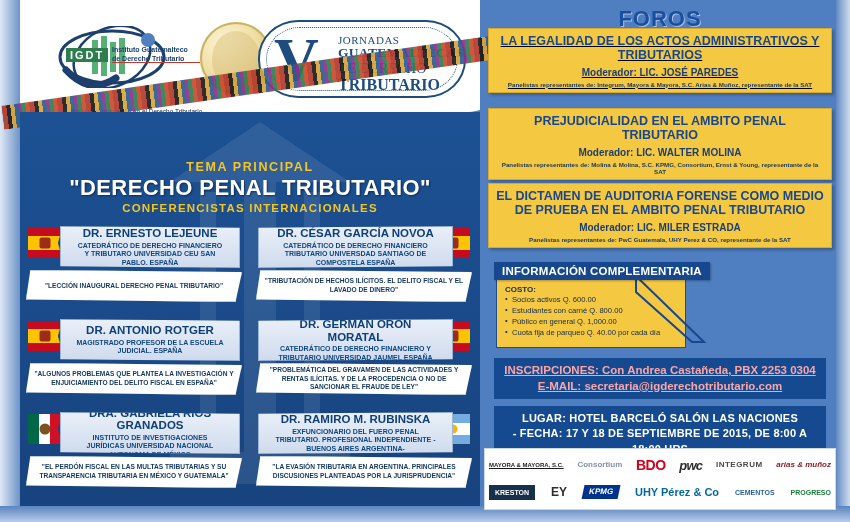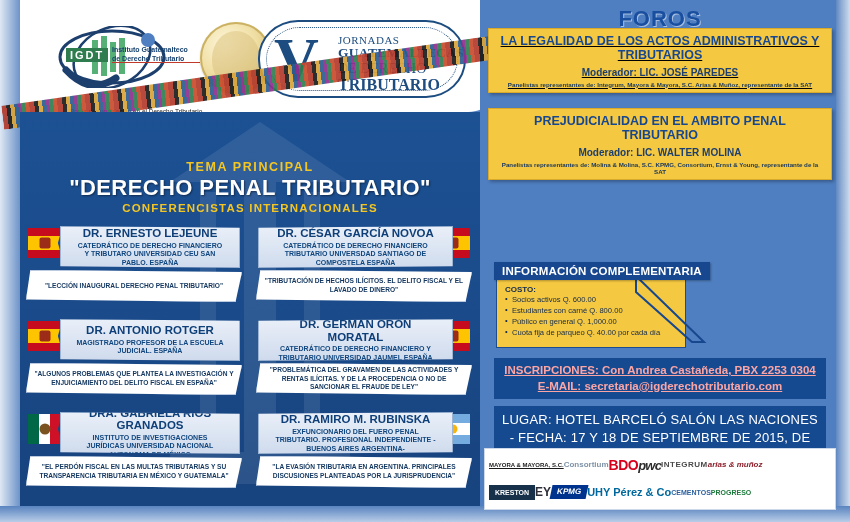--- a/index.html
+++ b/index.html
@@ -228,30 +228,30 @@
     background:#154a91; color:#fca5a5; padding:5px 4px;
     text-align:center; line-height:1.35;text-decoration:underline;
   }
   .insc-l { font-size:11.5px; font-weight:bold; }
 
   .lugar {
     position:absolute; left:10px; top:406px; width:332px;
     background:#154a91; color:#ffffff; padding:5px 4px;
     text-align:center; line-height:1.4;
   }
-  .lugar-l { font-size:13px; font-weight:normal; letter-spacing:.2px;}
+  .lugar-l { font-size:11px; font-weight:bold; letter-spacing:.2px;}
 
   
   .sponsors {
     position:absolute; left:0px; top:448px; width:352px; height:62px;
     background:#ffffff; border:1px solid #cdd8e8;
     display:flex; flex-direction:column; justify-content:space-around;
     padding:3px 4px;
   }
-  .sp-line { display:flex; align-items:center; justify-content:flex-start; height:26px; }
+  .sp-line { display:flex; align-items:center; justify-content:space-between; height:26px; }
   .sp-logo { font-size:6.5px; font-weight:bold; color:#23527c; text-align:center; line-height:1.05;
              white-space:nowrap; }
   .sp-bdo { color:#d6001c; font-size:14px; font-weight:bold; letter-spacing:-.5px;}
   .sp-pwc { color:#2d2d2d; font-size:13px; font-weight:bold; font-style:italic; letter-spacing:-.8px;}
   .sp-kpmg{ color:#ffffff; background:#00338d; padding:3px 6px; font-size:8px; font-weight:bold;
             transform:skewX(-12deg);}
   .sp-ey  { color:#2e2e38; font-size:12px; font-weight:bold; }
   .sp-uhy { color:#00689d; font-size:11px; font-weight:bold; }
   .sp-kreston{ color:#ffffff; background:#17314a; padding:4px 6px; font-size:7px; font-weight:bold;}
   .sp-prog{ color:#1d7a3c; font-size:7px; font-weight:bold;}
@@ -425,20 +425,25 @@
       <div class="foro-m">Moderador: LIC. JOSÉ PAREDES</div>
       <div class="foro-p">Panelistas representantes de: Integrum, Mayora &amp; Mayora, S.C. Arias &amp; Muñoz, representante de la SAT</div>
     </div>
 
     <div class="foro" style="top:108px;">
       <div class="foro-h">PREJUDICIALIDAD EN EL AMBITO PENAL TRIBUTARIO</div>
       <div class="foro-m">Moderador: LIC. WALTER MOLINA</div>
       <div class="foro-p">Panelistas representantes de: Molina &amp; Molina, S.C. KPMG, Consortium, Ernst &amp; Young, representante de la SAT</div>
     </div>
 
+    <div class="foro" style="top:183px;">
+      <div class="foro-h">EL DICTAMEN DE  AUDITORIA FORENSE COMO MEDIO DE PRUEBA EN EL AMBITO PENAL TRIBUTARIO</div>
+      <div class="foro-m">Moderador: LIC. MILER ESTRADA</div>
+      <div class="foro-p">Panelistas representantes de: PwC Guatemala, UHY Perez &amp; CO, representante de la SAT</div>
+    </div>
 
     <div class="info-tab">INFORMACIÓN COMPLEMENTARIA</div>
 
     <svg class="connector" viewBox="0 0 80 80">
       <path d="M2 4 L70 70 L58 70 L2 20 Z" fill="none" stroke="#17478f" stroke-width="2"></path>
     </svg>
 
     <div class="info-box">
       <div class="info-h">COSTO:</div>
       <div class="info-li">Socios activos Q. 600.00</div>

